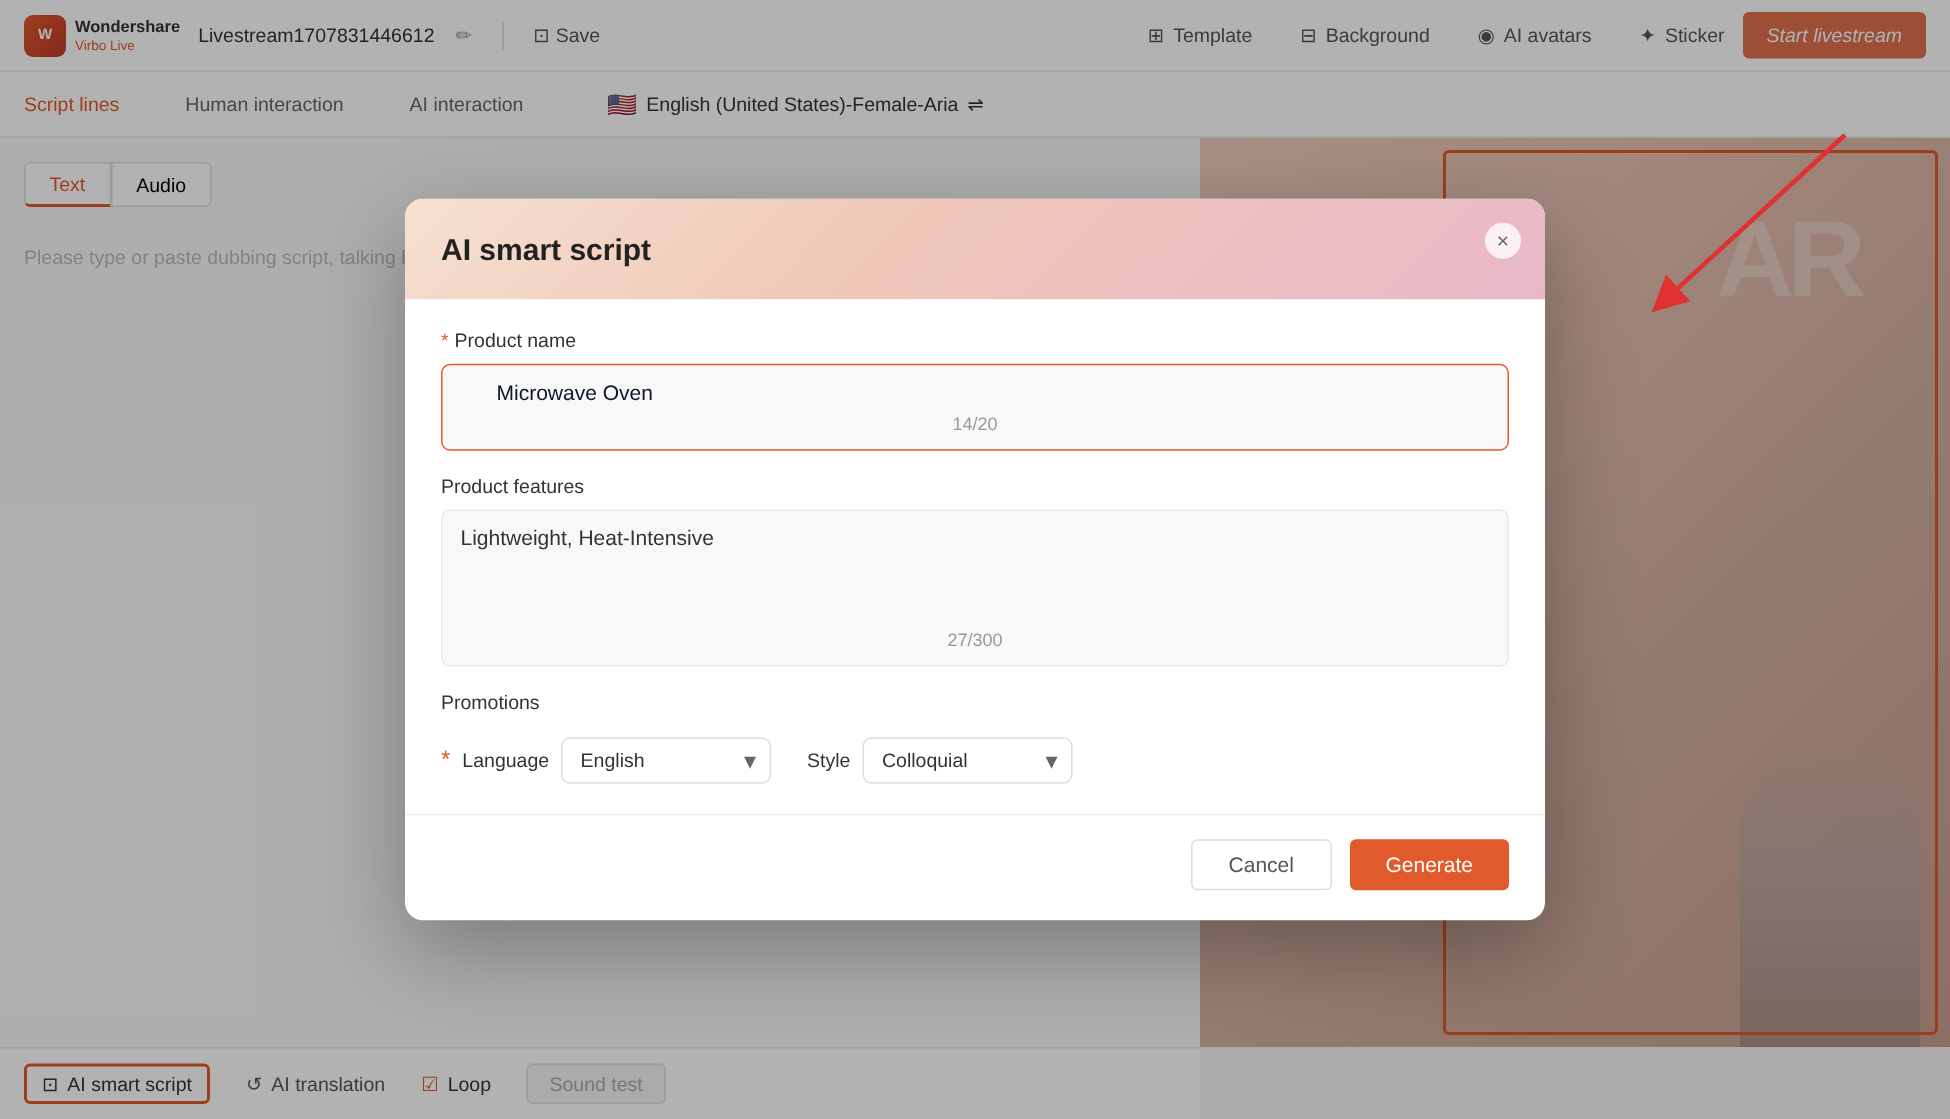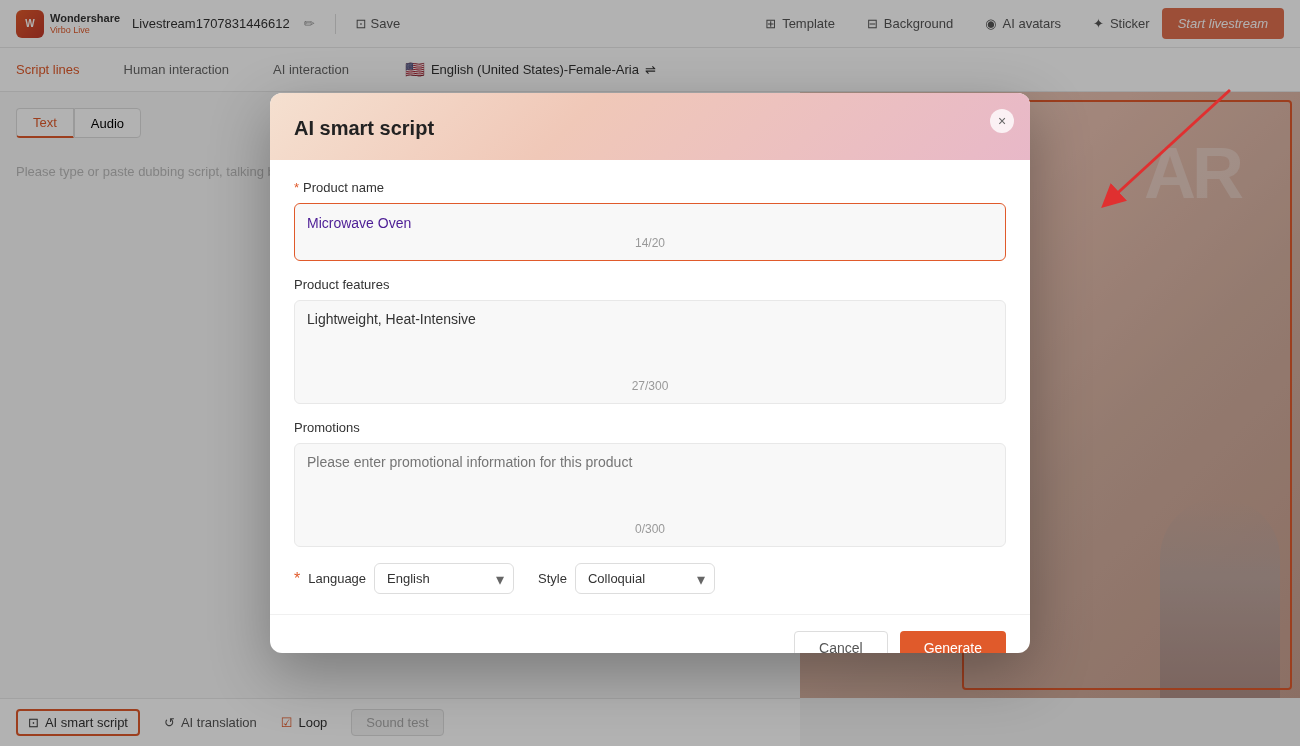--- a/index.html
+++ b/index.html
@@ -128,21 +128,21 @@
     .field-wrapper {
       border: 1.5px solid #e05a2b; border-radius: 6px; background: #f8f8f8;
       padding: 10px 12px; position: relative;
     }
     .field-wrapper-normal {
       border: 1px solid #e8e8e8; border-radius: 6px; background: #f8f8f8;
       padding: 10px 12px; position: relative;
     }
     .field-input {
       background: transparent; border: none; outline: none;
-      font-size: 14px; color: #4c1d95; width: 100%;
+      font-size: 14px; color: #0f172a; width: 100%; margin-left: 24px;
     }
     .char-count { font-size: 12px; color: #999; text-align: center; margin-top: 4px; }
     .field-textarea {
       background: transparent; border: none; outline: none;
       font-size: 14px; color: #333; width: 100%; resize: none;
       min-height: 60px; font-family: inherit;
     }
     .field-placeholder { color: #bbb; }
 
     
@@ -315,24 +315,20 @@
     <div class="form-section">
       <div class="field-label">Product features</div>
       <div class="field-wrapper-normal">
         <textarea class="field-textarea" style="">Lightweight, Heat-Intensive</textarea>
         <div class="char-count">27/300</div>
       </div>
     </div>
 
     <div class="form-section">
       <div class="field-label">Promotions</div>
-      <div class="field-wrapper-normal">
-        <textarea class="field-textarea field-placeholder" placeholder="Please enter promotional information for this product" style=""></textarea>
-        <div class="char-count">0/300</div>
-      </div>
     </div>
 
     <div class="form-bottom-row">
       <div class="lang-field">
         <span class="required-star">*</span>
         <span class="lang-label">Language</span>
         <div class="select-wrapper">
           <select class="lang-select">
             <option>English</option>
             <option>Chinese</option>

